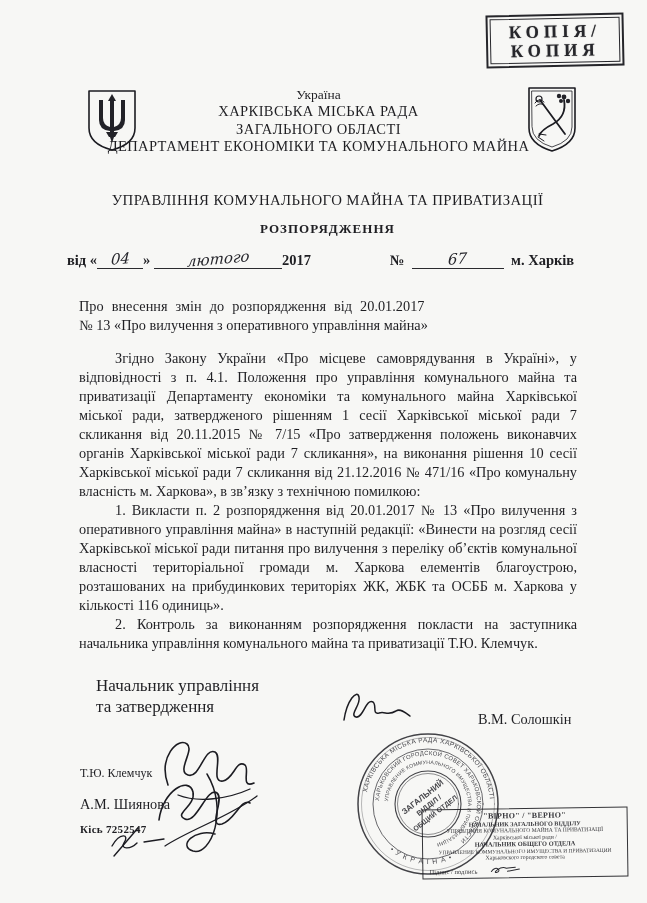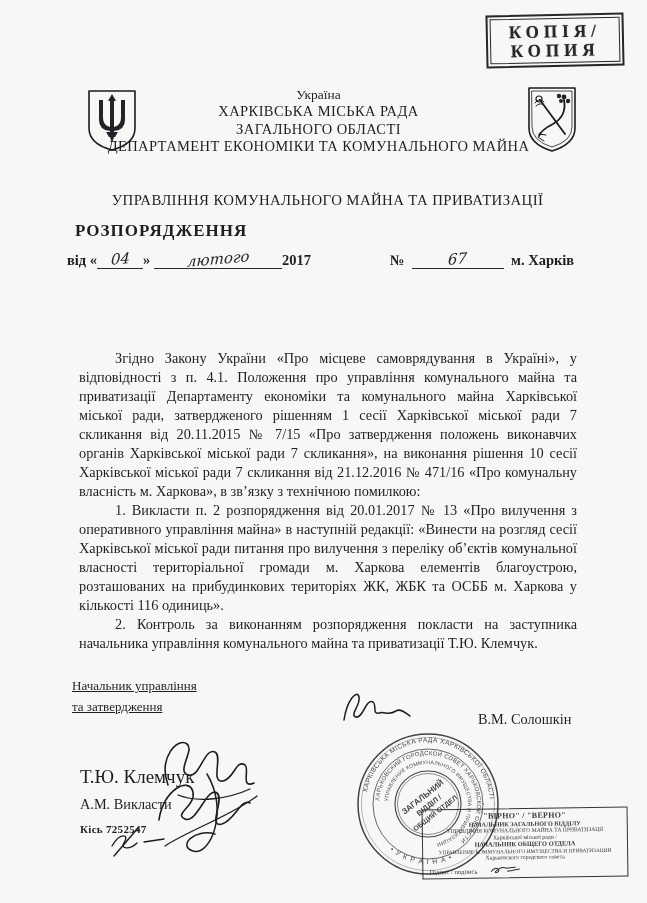--- a/index.html
+++ b/index.html
@@ -31,21 +31,21 @@
     letter-spacing:5px;color:#15151a;
     transform:scaleY(1.05);
     text-shadow:0 0 1px rgba(20,20,20,.55);
   }
 
   
   .header{left:66px;top:86px;width:505px;text-align:center;}
   .h-country{font-size:13.5px;line-height:17px;}
   .h-line{font-size:14.5px;line-height:17.5px;letter-spacing:.4px;}
   .h-upr{left:75px;top:192px;width:505px;text-align:center;font-size:14.8px;letter-spacing:.4px;}
-  .h-doctype{left:75px;top:221px;width:505px;font-weight:bold;font-size:17px;letter-spacing:1px;}
+  .h-doctype{left:75px;top:221px;width:505px;text-align:center;font-weight:bold;font-size:13px;letter-spacing:1px;}
 
   
   .emblem-left{left:84px;top:88px;}
   .emblem-right{left:523px;top:84px;}
 
   
   .dateline{left:67px;top:250px;width:513px;height:24px;font-weight:bold;font-size:14.5px;}
   .dl-left{position:absolute;left:0;top:0;white-space:nowrap;}
   .dl-right{position:absolute;left:323px;top:0;white-space:nowrap;}
   .slot{display:inline-block;border-bottom:1.2px solid #2a2a2e;text-align:center;vertical-align:bottom;}
@@ -61,24 +61,24 @@
 
   
   .subject{left:79px;top:297px;width:420px;font-size:14.3px;line-height:18.5px;}
   .subject .l1{word-spacing:4.5px;}
 
   
   .body-text{left:79px;top:349px;width:498px;font-size:14.3px;line-height:19px;text-align:justify;}
   .body-text p{margin:0;text-indent:36px;}
 
   
-  .sig-position{left:72px;top:676px;width:190px;font-size:13px;line-height:20.5px;text-decoration:underline;}
+  .sig-position{left:96px;top:676px;width:190px;font-size:17px;line-height:20.5px;}
   .sig-position .ws{word-spacing:7px;}
   .head-name{left:478px;top:711px;font-size:14.3px;}
-  .agree1{left:80px;top:766px;font-size:19px;}
+  .agree1{left:80px;top:766px;font-size:12px;}
   .agree2{left:80px;top:796px;font-size:14.3px;}
   .executor{left:80px;top:823px;font-size:11px;font-weight:bold;letter-spacing:.3px;}
 
   svg{display:block;}
   .ink{stroke:#1c1c22;fill:none;stroke-linecap:round;stroke-linejoin:round;}
 
   
   .rect-stamp{
     left:422px;top:808px;width:204px;height:68px;
     border:1.6px solid #26262a;
@@ -163,34 +163,38 @@
 
   <div class="abs dateline">
     <div class="dl-left">
       <span>від «</span><span class="slot slot-day"><span class="hand">04</span></span><span>»</span> <span class="slot slot-month"><span class="hand">лютого</span></span><span>2017</span>
     </div>
     <div class="dl-right">
       <span>№</span>&nbsp;&nbsp;<span class="slot slot-num"><span class="hand">67</span></span>&nbsp;&nbsp;<span>м. Харків</span>
     </div>
   </div>
 
+  <div class="abs subject">
+    <div class="l1">Про внесення змін до розпорядження від 20.01.2017</div>
+    <div class="l2">№ 13 «Про вилучення з оперативного управління майна»</div>
+  </div>
 
   <div class="abs body-text">
     <p>Згідно Закону України «Про місцеве самоврядування в Україні», у відповідності з п. 4.1. Положення про управління комунального майна та приватизації Департаменту економіки та комунального майна Харківської міської ради, затвердженого рішенням 1 сесії Харківської міської ради 7 скликання від 20.11.2015 № 7/15 «Про затвердження положень виконавчих органів Харківської міської ради 7 скликання», на виконання рішення 10 сесії Харківської міської ради 7 скликання від 21.12.2016 № 471/16 «Про комунальну власність м. Харкова», в зв’язку з технічною помилкою:</p>
     <p>1. Викласти п. 2 розпорядження від 20.01.2017 № 13 «Про вилучення з оперативного управління майна» в наступній редакції: «Винести на розгляд сесії Харківської міської ради питання про вилучення з переліку об’єктів комунальної власності територіальної громади м. Харкова елементів благоустрою, розташованих на прибудинкових територіях ЖК, ЖБК та ОСББ м. Харкова у кількості 116 одиниць».</p>
     <p>2. Контроль за виконанням розпорядження покласти на заступника начальника управління комунального майна та приватизації Т.Ю. Клемчук.</p>
   </div>
 
   <div class="abs sig-position">
     <div>Начальник управління</div>
     <div>та затвердження</div>
   </div>
   <div class="abs head-name">В.М. Солошкін</div>
   <div class="abs agree1">Т.Ю. Клемчук</div>
-  <div class="abs agree2">А.М. Викласти</div>
+  <div class="abs agree2">А.М. Шиянова</div>
   <div class="abs executor">Кісь 7252547</div>
 
   <div class="abs sig-soloshkin">
     <svg width="78" height="44" viewBox="0 0 78 44">
       <path class="ink" stroke-width="1.5" d="M8,34 C11,14 21,3 23,11 C25,19 13,29 20,31 C27,33 30,12 37,16 C41,19 36,29 43,27 C49,25 52,30 60,25 C64,22 70,27 74,30"></path>
     </svg>
   </div>
   <div class="abs sig-klemchuk">
     <svg width="115" height="72" viewBox="0 0 115 72">
       <path class="ink" stroke-width="1.6" d="M18,52 C8,24 28,4 37,11 C45,17 26,38 38,42 C50,46 54,14 65,19 C73,23 60,50 73,48 C84,46 86,26 95,32 C100,36 90,56 104,50"></path>

